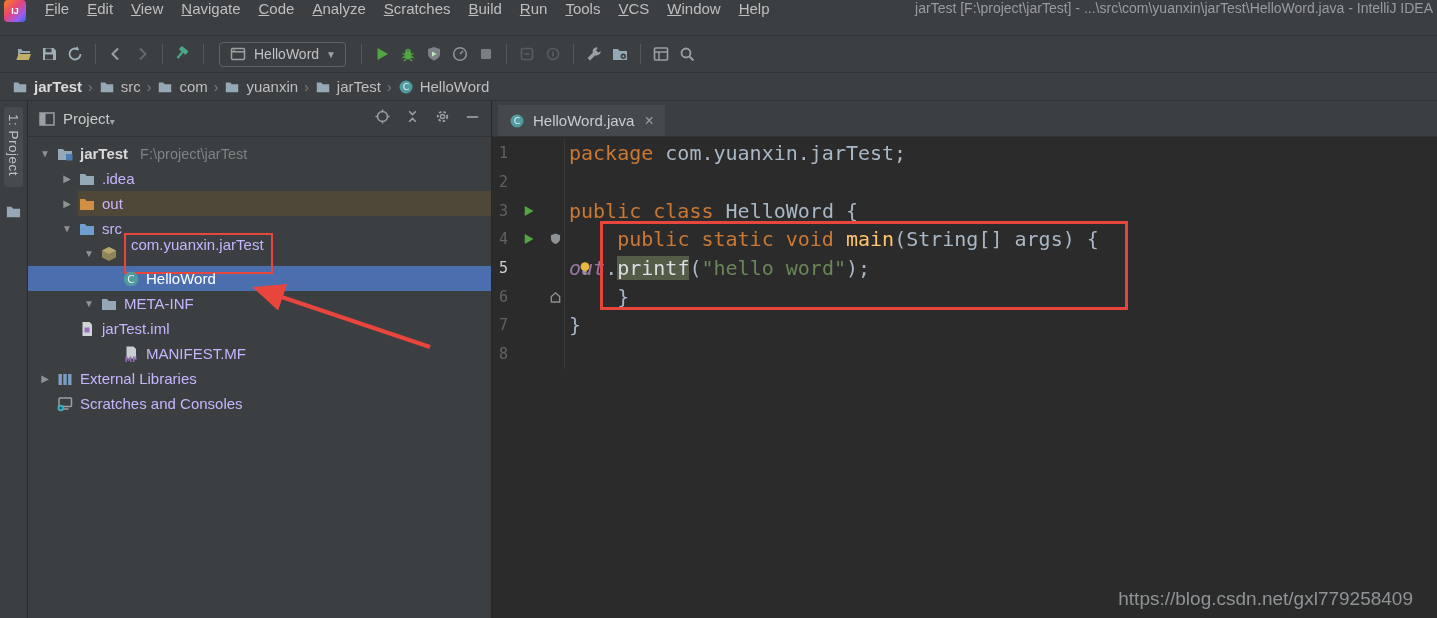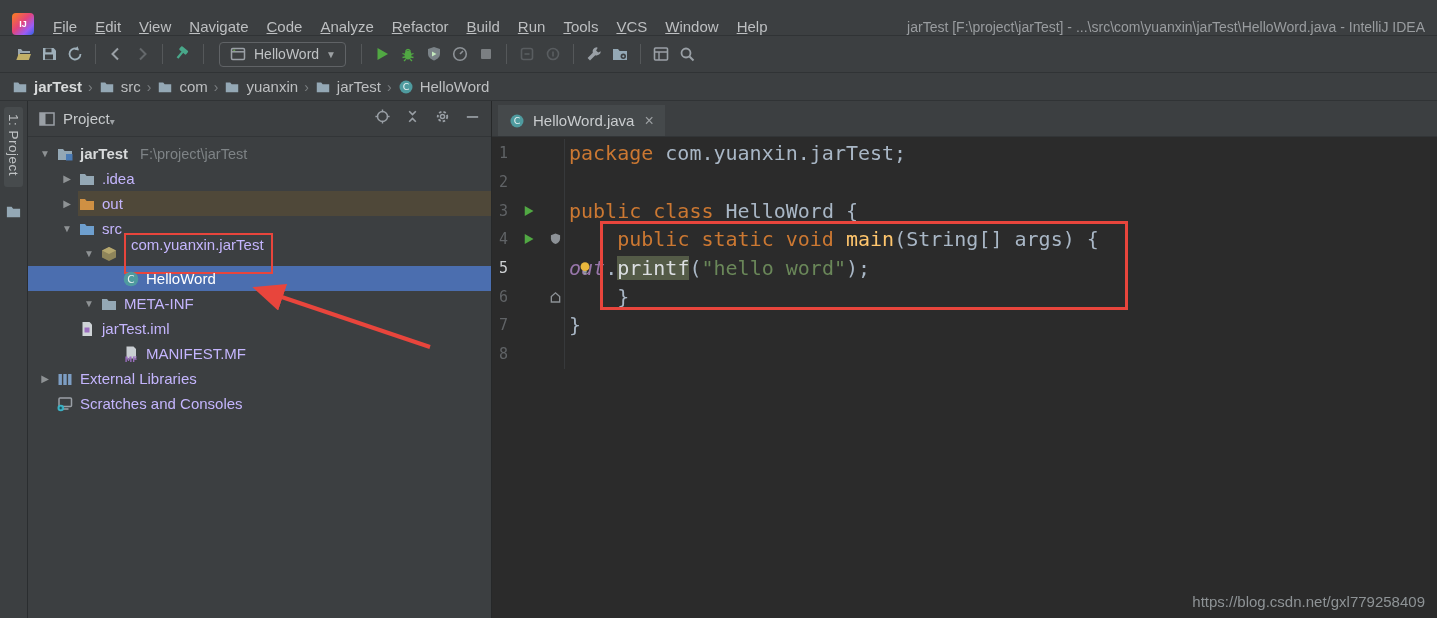--- a/index.html
+++ b/index.html
@@ -1,20 +1,20 @@
 <!DOCTYPE html>
 <html><head>
 <meta charset="utf-8">
 <style>
 *{margin:0;padding:0;box-sizing:border-box}
 html,body{background:#1e1e1e}
 .app{width:1437px;height:618px;background:#2b2b2b;font-family:"Liberation Sans",sans-serif;position:relative;overflow:hidden;color:#bbb}
 
 
-.titlebar{height:36px;background:#3c3f41;display:flex;align-items:flex-end;padding:0 12px;border-bottom:1px solid #303335}
+.titlebar{height:36px;background:#3c3f41;display:flex;align-items:flex-start;padding:0 4px;border-bottom:1px solid #303335}
 .logo{width:22px;height:22px;border-radius:4px;background:linear-gradient(135deg,#fc801d,#e4447b 45%,#9a5df5 75%,#2f63e0);color:#fff;font-size:9px;font-weight:bold;display:flex;align-items:center;justify-content:center;margin-right:10px;flex:none}
 .menubar{display:flex;align-items:center}
 .menu-item{display:inline-block;color:#bdbfc1;font-size:15px;padding:0 9px;cursor:default}
 .menu-item::first-letter{text-decoration:underline}
 .win-title{margin-left:auto;color:#999c9f;font-size:14px;white-space:nowrap}
 
 .toolbar{height:37px;background:#3c3f41;display:flex;align-items:center;padding:0 10px;border-bottom:1px solid #303335}
 .tb-icon{width:26px;height:26px;display:flex;align-items:center;justify-content:center;border-radius:3px;flex:none}
 .tb-sep{width:1px;height:20px;background:#55585a;margin:0 7px;flex:none}
 .ic{display:inline-flex;flex:none}
@@ -77,38 +77,38 @@
 .tok{white-space:pre}
 .tok.kw{color:#cc7832}
 .tok.pl{color:#a9b7c6}
 .tok.me{color:#ffc66d}
 .tok.fd{color:#9876aa;font-style:italic}
 .tok.st{color:#6a8759}
 .tok.hl{color:#dcdfe2;background:#545b47}
 .bulb-ic{position:absolute;left:12px;top:50%;transform:translateY(-50%)}
 .bulb-ic svg{width:16px;height:16px}
 .code-redbox{position:absolute;left:108px;top:84px;width:528px;height:89px;border:3px solid #e8453c;pointer-events:none;z-index:4}
-.watermark{position:absolute;right:12px;bottom:8px;color:#8e9396;font-size:15px}
+.watermark{position:absolute;right:24px;bottom:8px;color:#8e9396;font-size:19px}
 .arrow-overlay{position:absolute;left:0;top:0;width:1437px;height:517px;pointer-events:none;z-index:5}
 </style>
 </head>
 <body>
 
 <div class="app">
 
   <div class="titlebar">
     <span class="logo">IJ</span>
     <nav class="menubar">
         <span class="menu-item">File</span>
         <span class="menu-item">Edit</span>
         <span class="menu-item">View</span>
         <span class="menu-item">Navigate</span>
         <span class="menu-item">Code</span>
         <span class="menu-item">Analyze</span>
-        <span class="menu-item">Refactor</span>
+        <span class="menu-item">Scratches</span>
         <span class="menu-item">Build</span>
         <span class="menu-item">Run</span>
         <span class="menu-item">Tools</span>
         <span class="menu-item">VCS</span>
         <span class="menu-item">Window</span>
         <span class="menu-item">Help</span>
       </nav>
     <span class="win-title">jarTest [F:\project\jarTest] - ...\src\com\yuanxin\jarTest\HelloWord.java - IntelliJ IDEA</span>
   </div>
 

